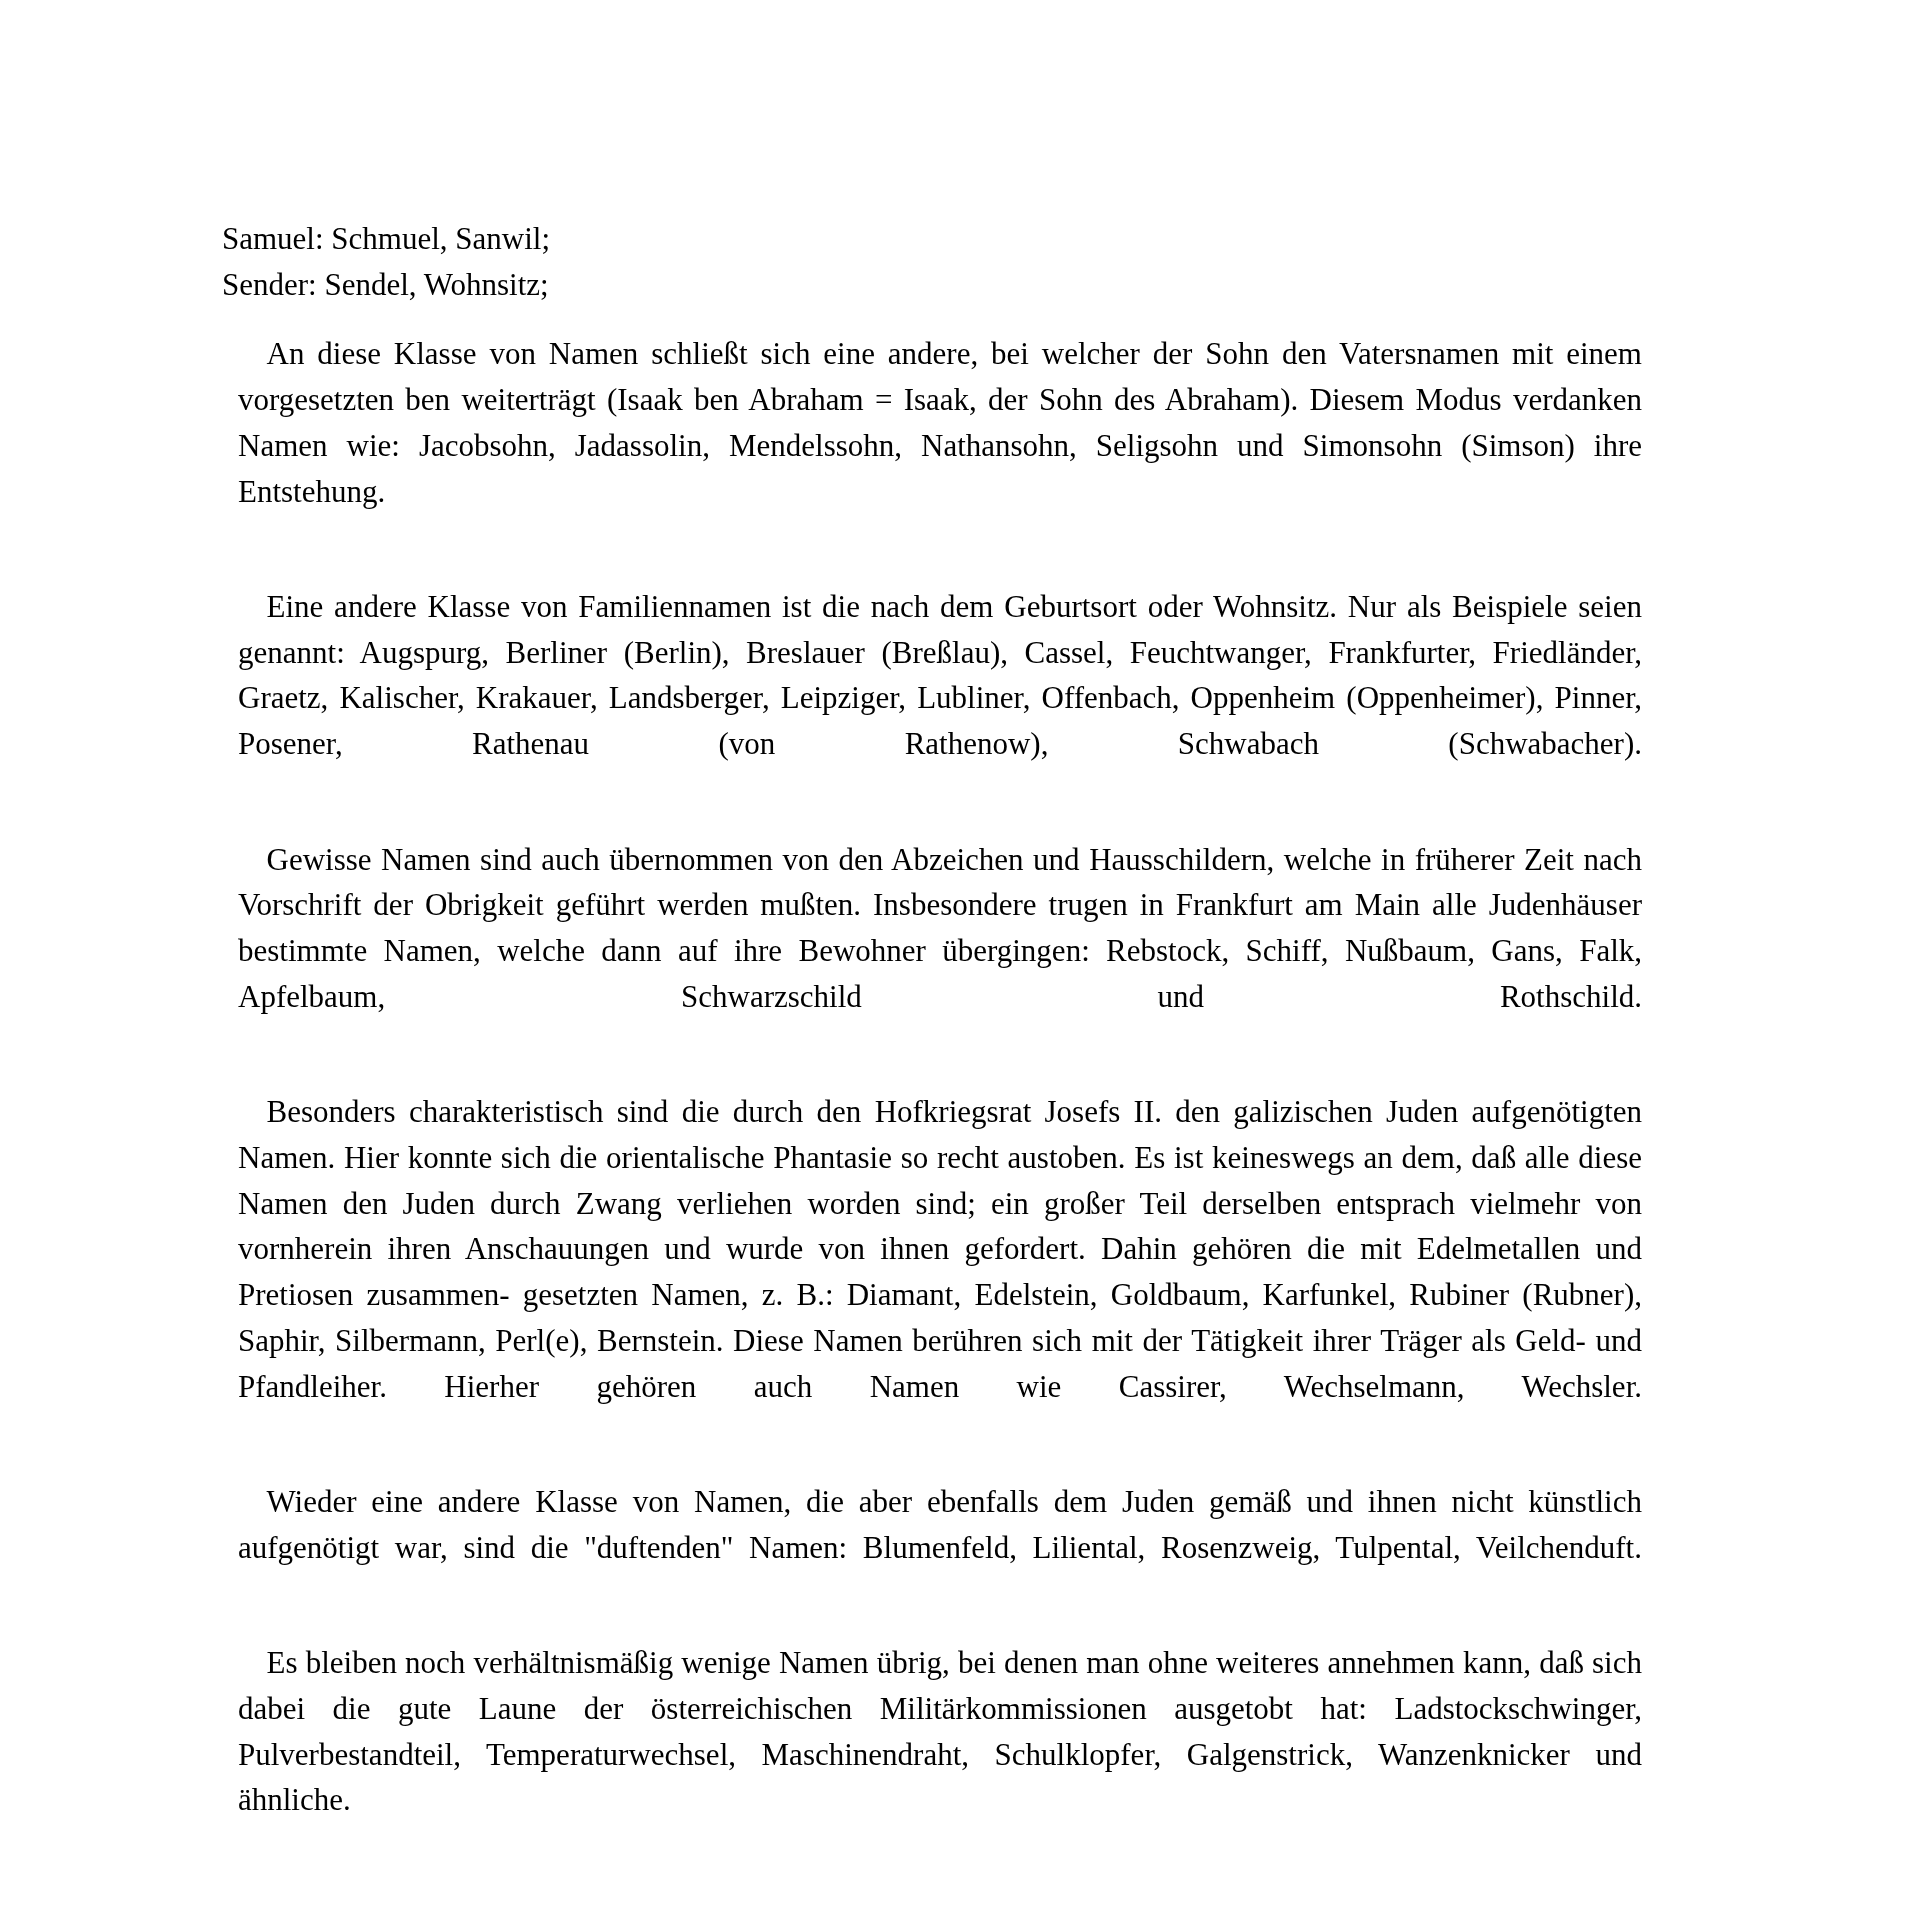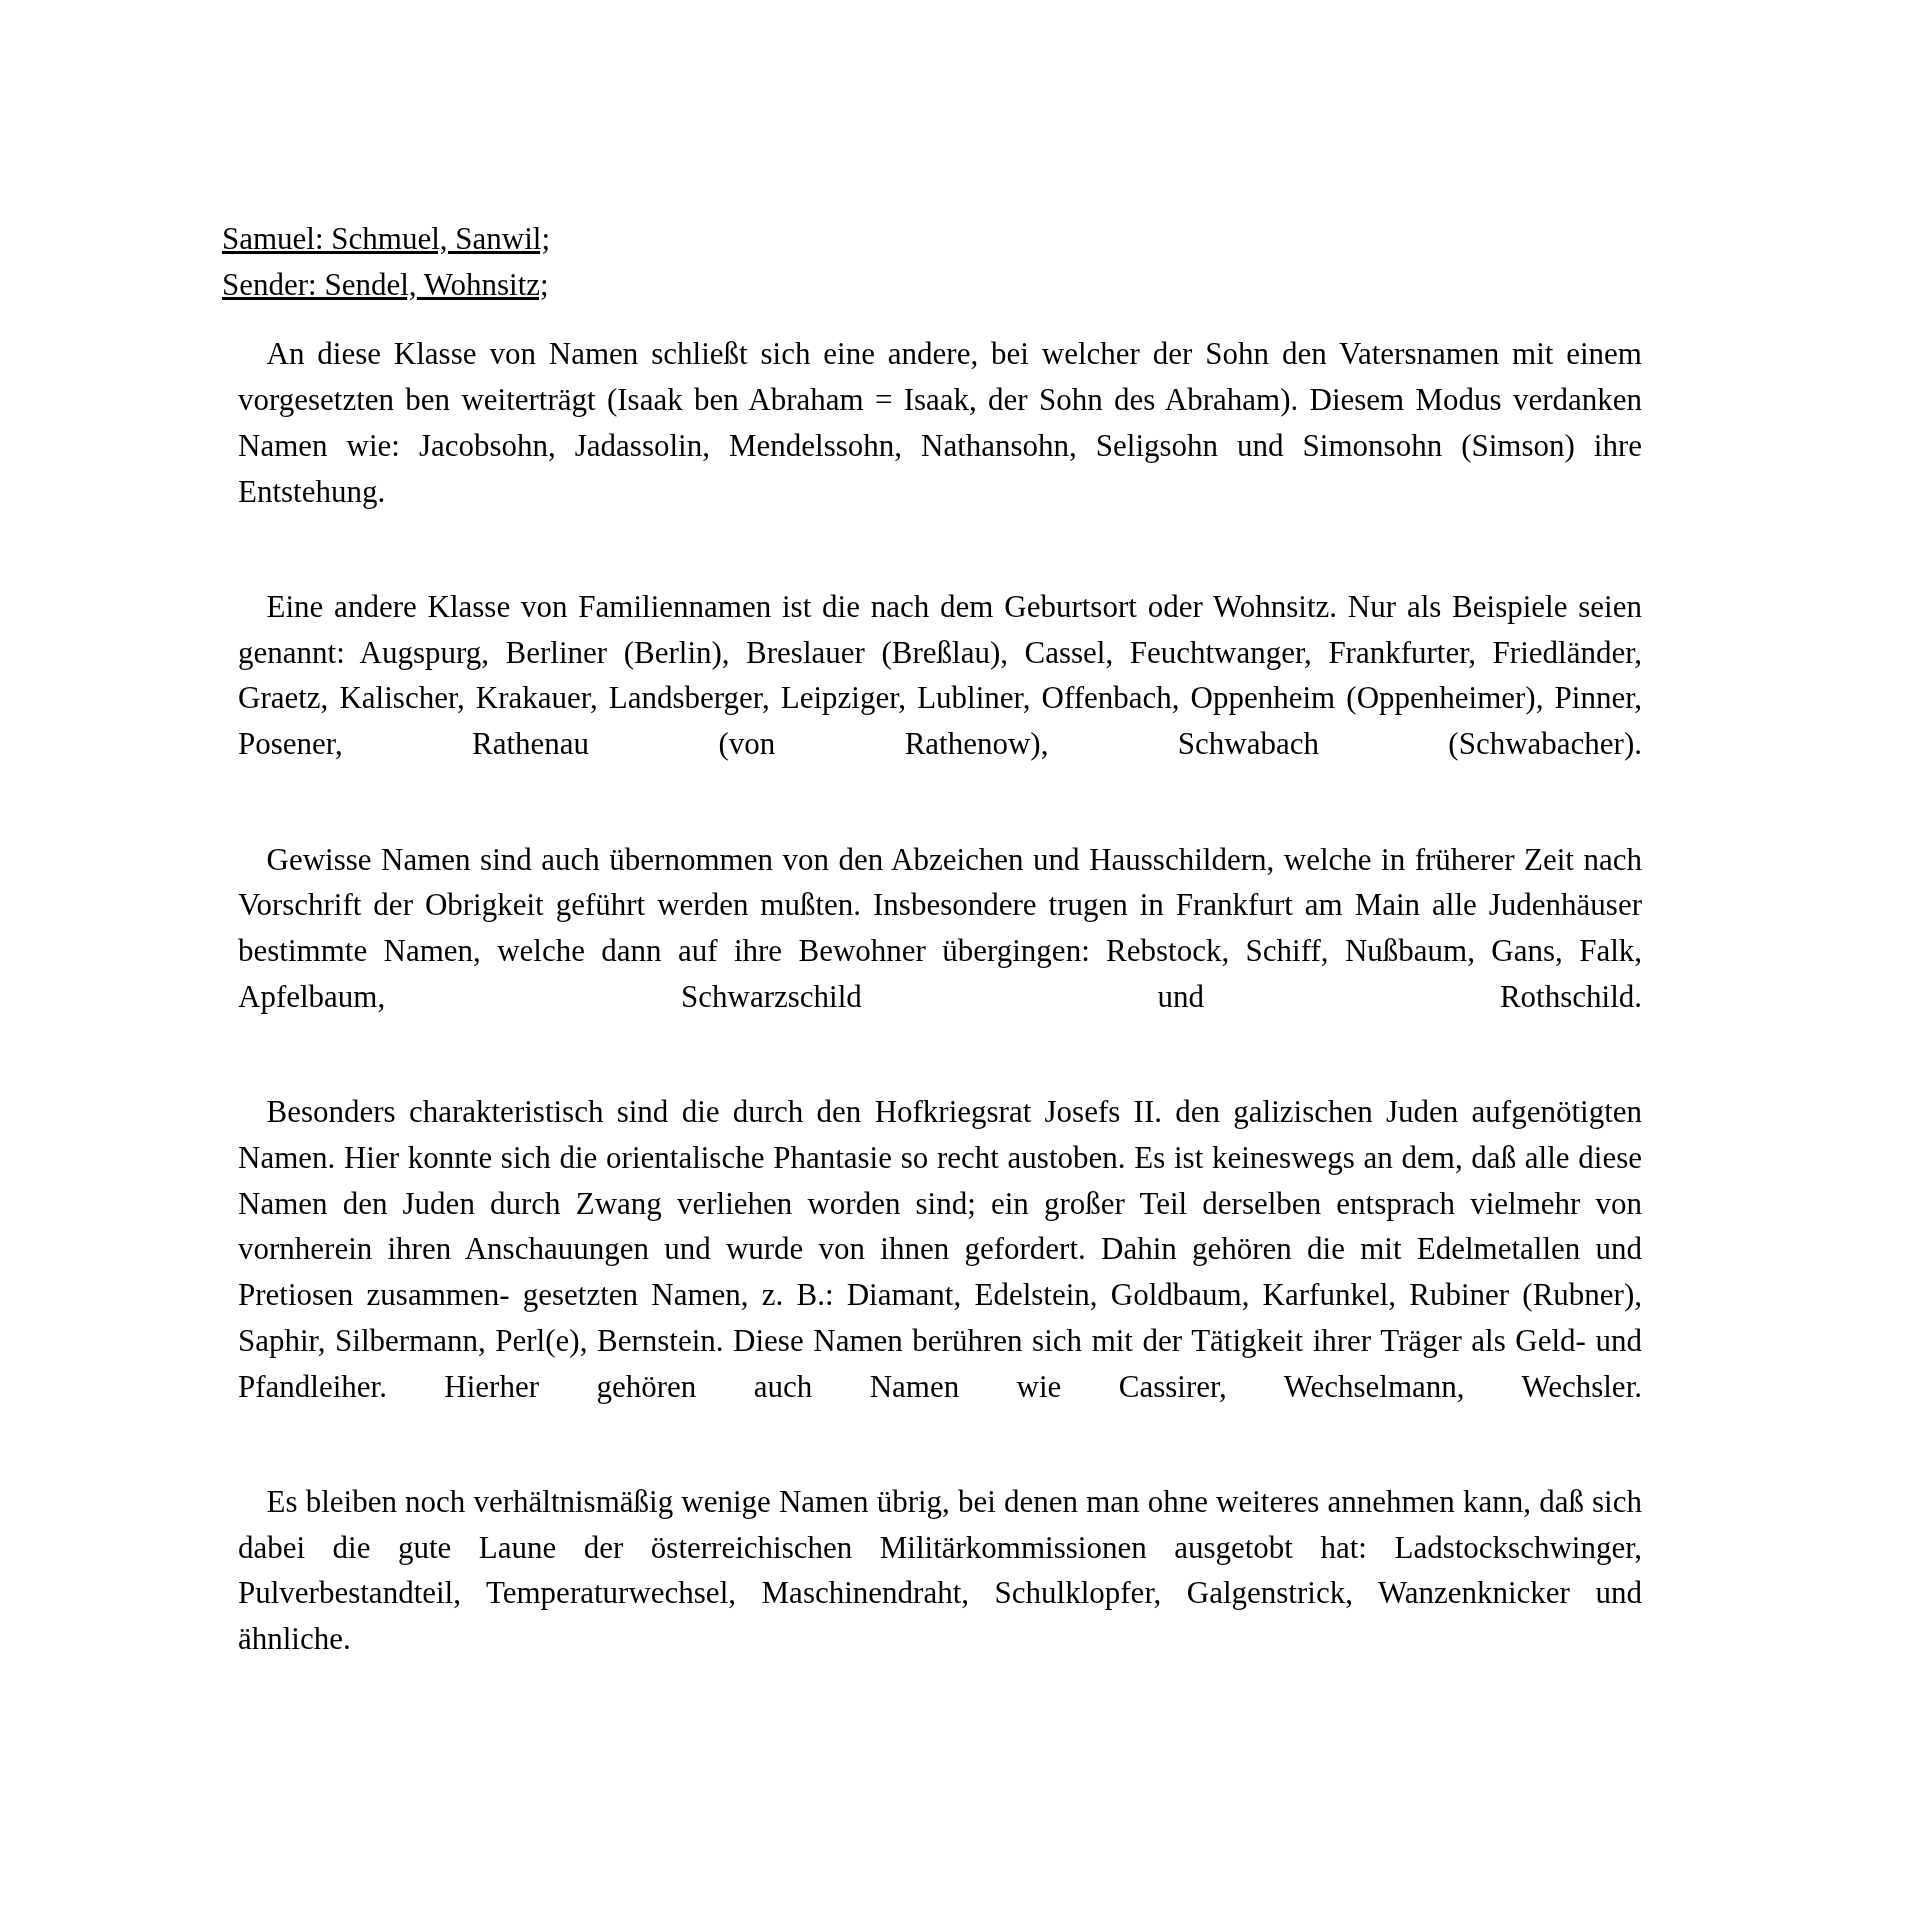--- a/index.html
+++ b/index.html
@@ -29,21 +29,20 @@
     line-height: 1.475;
     text-align: justify;
     text-justify: inter-word;
     margin: 0;
     hyphens: none;
   }
   
   .namelist {
     margin: 0 0 0 0;
     text-align: left;
-    text-decoration: underline;
   }
   .namelist .nl-line {
     display: block;
     text-align: left;
   }
   
   .para {
     margin: 24px 0 0 16px;
     text-indent: 28.5px;
   }
@@ -64,18 +63,19 @@
 
     <div class="block namelist">
       <span class="nl-line">Samuel: Schmuel, Sanwil;</span>
       <span class="nl-line">Sender: Sendel, Wohnsitz;</span>
     </div>
 
     <p class="block para">An diese Klasse von Namen schließt sich eine andere, bei welcher der Sohn den Vatersnamen mit einem vorgesetzten ben weiterträgt (Isaak ben Abraham = Isaak, der Sohn des Abraham). Diesem Modus verdanken Namen wie: Jacobsohn, Jadassolin, Mendelssohn, Nathansohn, Seligsohn und Simonsohn (Simson) ihre Entstehung.</p>
     <p class="block para">Eine andere Klasse von Familiennamen ist die nach dem Geburtsort oder Wohnsitz. Nur als Beispiele seien genannt: Augspurg, Berliner (Berlin), Breslauer (Breßlau), Cassel, Feuchtwanger, Frankfurter, Friedländer, Graetz, Kalischer, Krakauer, Landsberger, Leipziger, Lubliner, Offenbach, Oppenheim (Oppenheimer), Pinner, Posener, Rathenau (von Rathenow), Schwabach (Schwabacher).</p>
     <p class="block para">Gewisse Namen sind auch übernommen von den Abzeichen und Hausschildern, welche in früherer Zeit nach Vorschrift der Obrigkeit geführt werden mußten. Insbesondere trugen in Frankfurt am Main alle Judenhäuser bestimmte Namen, welche dann auf ihre Bewohner übergingen: Rebstock, Schiff, Nußbaum, Gans, Falk, Apfelbaum, Schwarzschild und Rothschild.</p>
     <p class="block para">Besonders charakteristisch sind die durch den Hofkriegsrat Josefs II. den galizischen Juden aufgenötigten Namen. Hier konnte sich die orientalische Phantasie so recht austoben. Es ist keineswegs an dem, daß alle diese Namen den Juden durch Zwang verliehen worden sind; ein großer Teil derselben entsprach vielmehr von vornherein ihren Anschauungen und wurde von ihnen gefordert. Dahin gehören die mit Edelmetallen und Pretiosen zusammen- gesetzten Namen, z. B.: Diamant, Edelstein, Goldbaum, Karfunkel, Rubiner (Rubner), Saphir, Silbermann, Perl(e), Bernstein. Diese Namen berühren sich mit der Tätigkeit ihrer Träger als Geld- und Pfandleiher. Hierher gehören auch Namen wie Cassirer, Wechselmann, Wechsler.</p>
+    <p class="block para">Wieder eine andere Klasse von Namen, die aber ebenfalls dem Juden gemäß und ihnen nicht künstlich aufgenötigt war, sind die "duftenden" Namen: Blumenfeld, Liliental, Rosenzweig, Tulpental, Veilchenduft.</p>
     <p class="block para">Es bleiben noch verhältnismäßig wenige Namen übrig, bei denen man ohne weiteres annehmen kann, daß sich dabei die gute Laune der österreichischen Militärkommissionen ausgetobt hat: Ladstockschwinger, Pulverbestandteil, Temperaturwechsel, Maschinendraht, Schulklopfer, Galgenstrick, Wanzenknicker und ähnliche.</p>
 
   </div>
 
 </div>
 
 
 </body></html>

